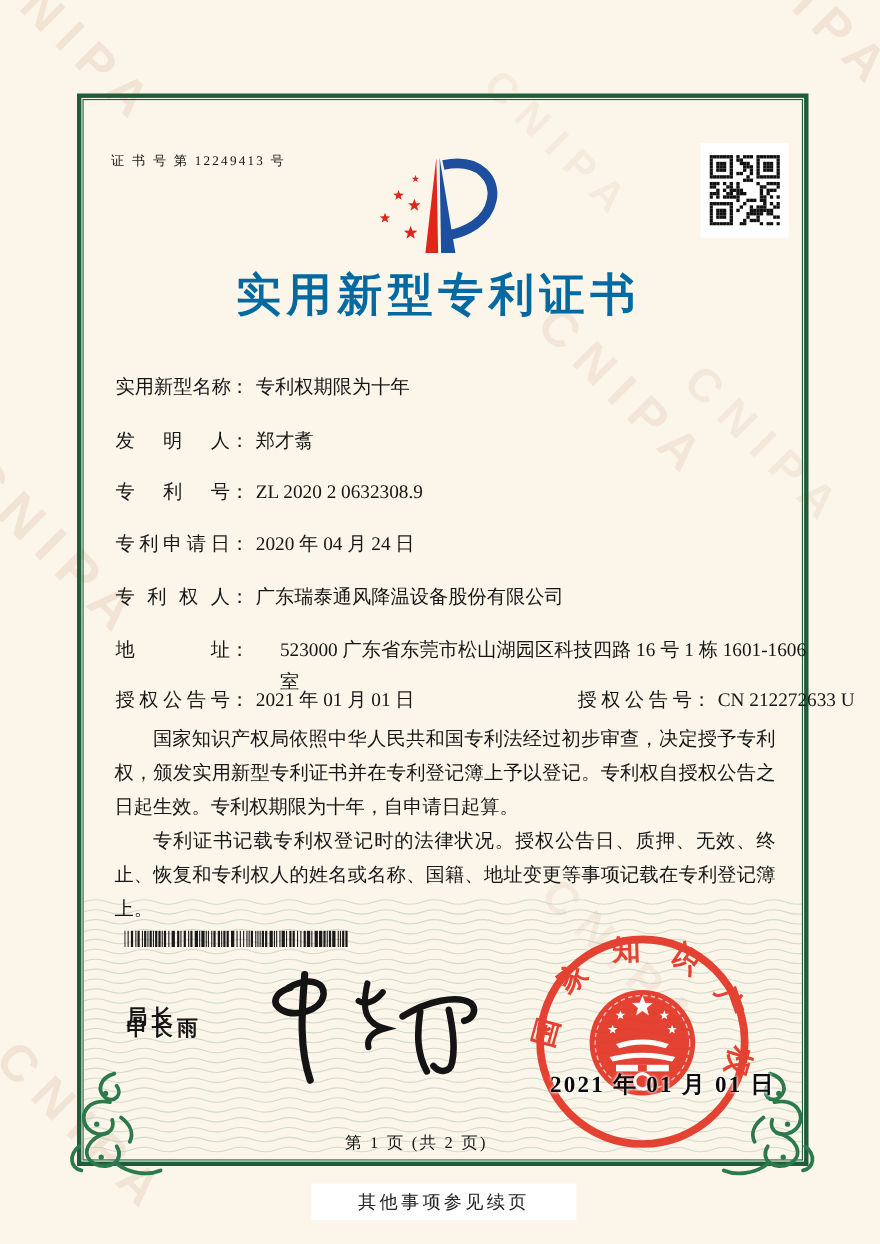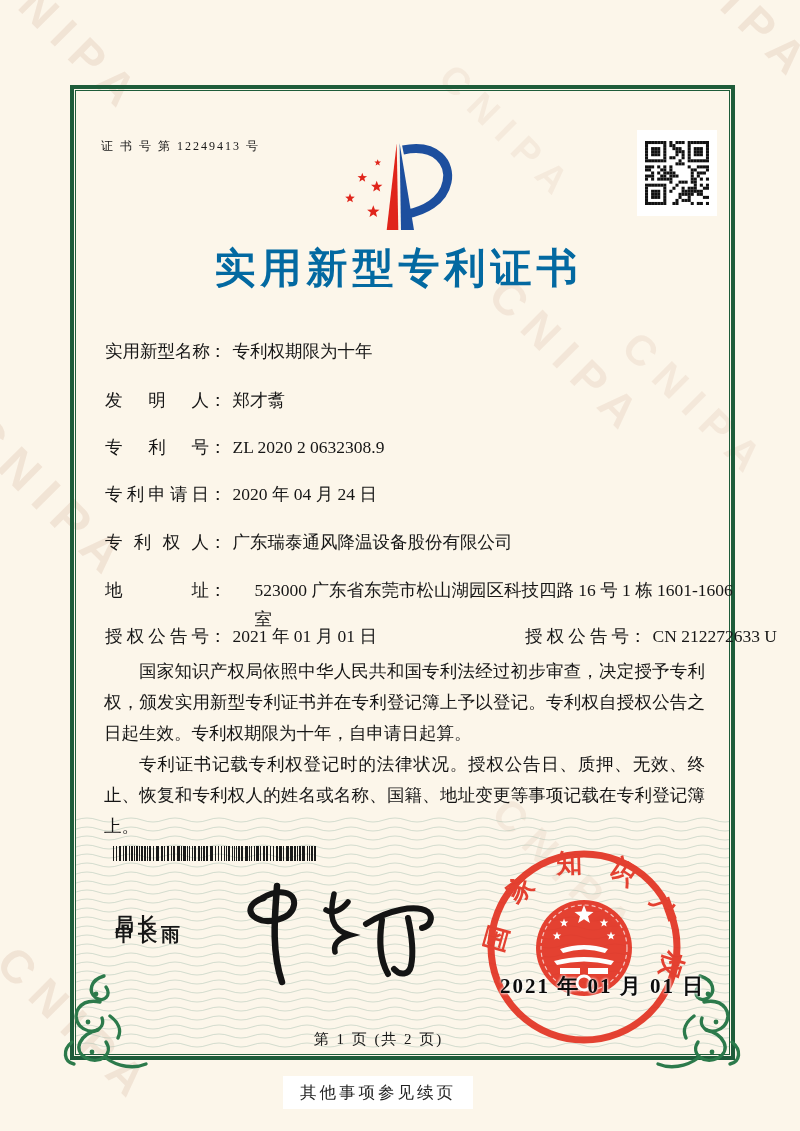--- a/index.html
+++ b/index.html
@@ -39,21 +39,21 @@
   .signer-name{position:absolute;left:115px;top:922px;font-family:"Liberation Sans","DejaVu Sans",sans-serif;
                font-size:19px;font-weight:600;letter-spacing:4px;z-index:3;}
   .signature{position:absolute;left:222px;top:878px;z-index:3;}
   
   .seal{position:absolute;left:482px;top:845px;z-index:3;}
   .seal-date{position:absolute;left:500px;top:972px;font-size:21px;font-weight:700;letter-spacing:2px;
              color:#0c0c0c;z-index:4;text-shadow:0 0 3px #fff,0 0 3px #fff;white-space:nowrap;}
   
   .page-num{position:absolute;left:46px;top:1030px;width:665px;text-align:center;font-size:15px;
             letter-spacing:2px;z-index:2;}
-  .note-strip{position:absolute;left:283px;top:1076px;width:190px;height:33px;background:#ffffff;
+  .note-strip{position:absolute;left:283px;top:1076px;width:241px;height:33px;background:#ffffff;
               display:flex;align-items:center;justify-content:center;font-size:16.5px;letter-spacing:3px;
               color:#222;z-index:2;}
 </style>
 </head>
 <body>
 
 <div class="page">
 
   <div class="wm" style="left:-34px;top:8px;font-size:46px">CNIPA</div>
   <div class="wm" style="left:636px;top:-24px;font-size:46px">CNIPA</div>

